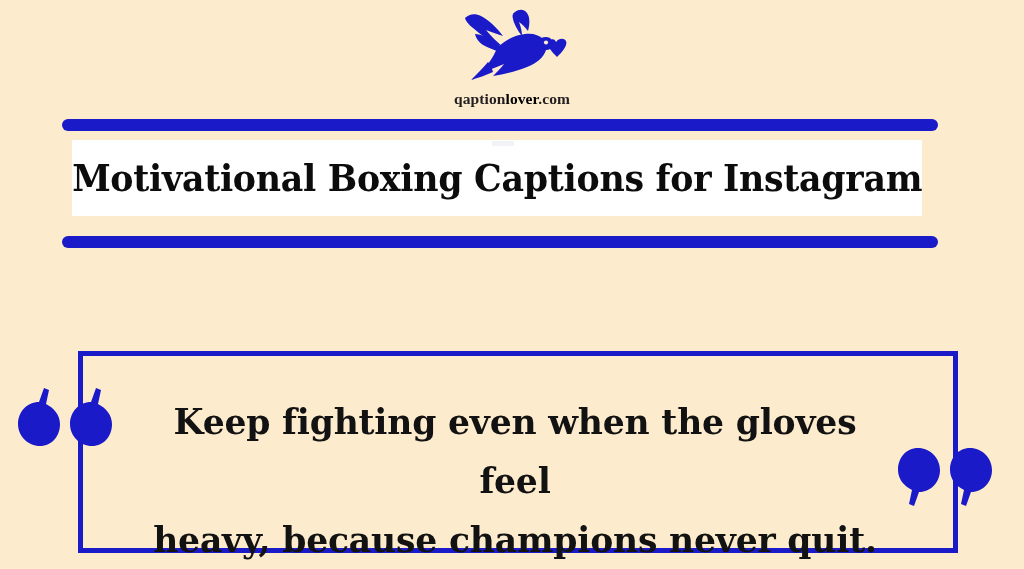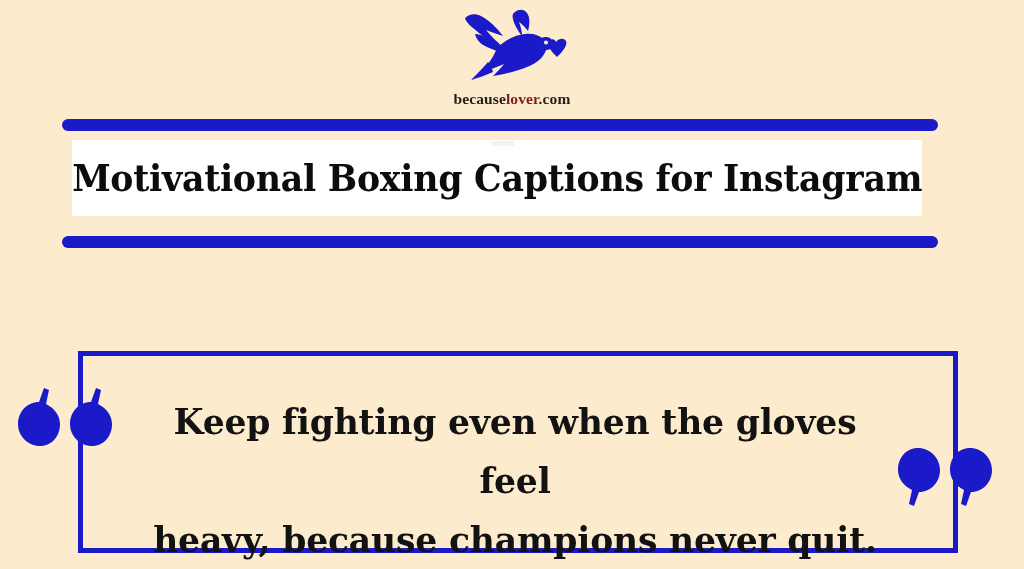--- a/index.html
+++ b/index.html
@@ -34,21 +34,21 @@
   .site-name {
     margin-top: 2px;
     font-family: "Liberation Serif", serif;
     font-size: 15.5px;
     font-weight: 700;
     letter-spacing: 0.1px;
     color: #231f20;
     white-space: nowrap;
   }
   .site-name .accent {
-    color: #7f1d1d;
+    color: #000000;
   }
 
   
   .title-banner {
     position: absolute;
     left: 62px;
     top: 119px;
     width: 876px;
     height: 129px;
   }
@@ -161,21 +161,21 @@
         <path d="M88 34 C93 32 97 33 99 36 C101 39 100 43 97 45 C94 47 90 46 88 43 Z"></path>
 
         <path d="M103 38 C106 34 111 34 113 37 C114 39 113 42 111 45 C109 48 106 51 104 53
                  C102 51 99 48 97 45 C95 42 95 39 97 37 C99 34 102 35 103 38 Z"></path>
       </g>
 
       <circle cx="93" cy="38.5" r="2.1" fill="#fdebcd"></circle>
     </svg>
   </span>
   <div class="site-name">
-    <span>because</span><span class="accent">lover</span><span>.com</span>
+    <span>qaption</span><span class="accent">lover</span><span>.com</span>
   </div>
 </div>
 
 <div class="title-banner">
   <div class="bar bar-top"></div>
   <div class="title-box">
     <div class="title-text">Motivational Boxing Captions for Instagram</div>
   </div>
   <div class="bar bar-bottom"></div>
 </div>

